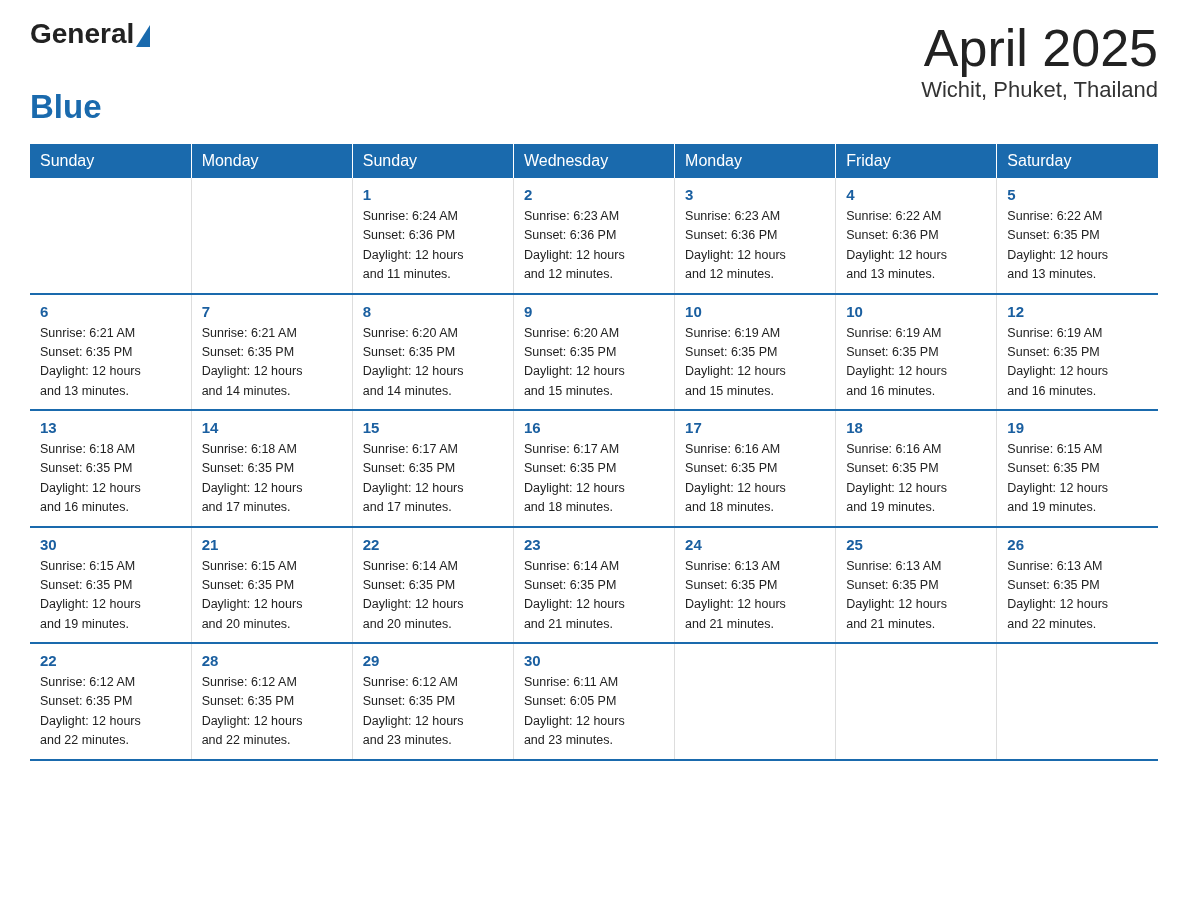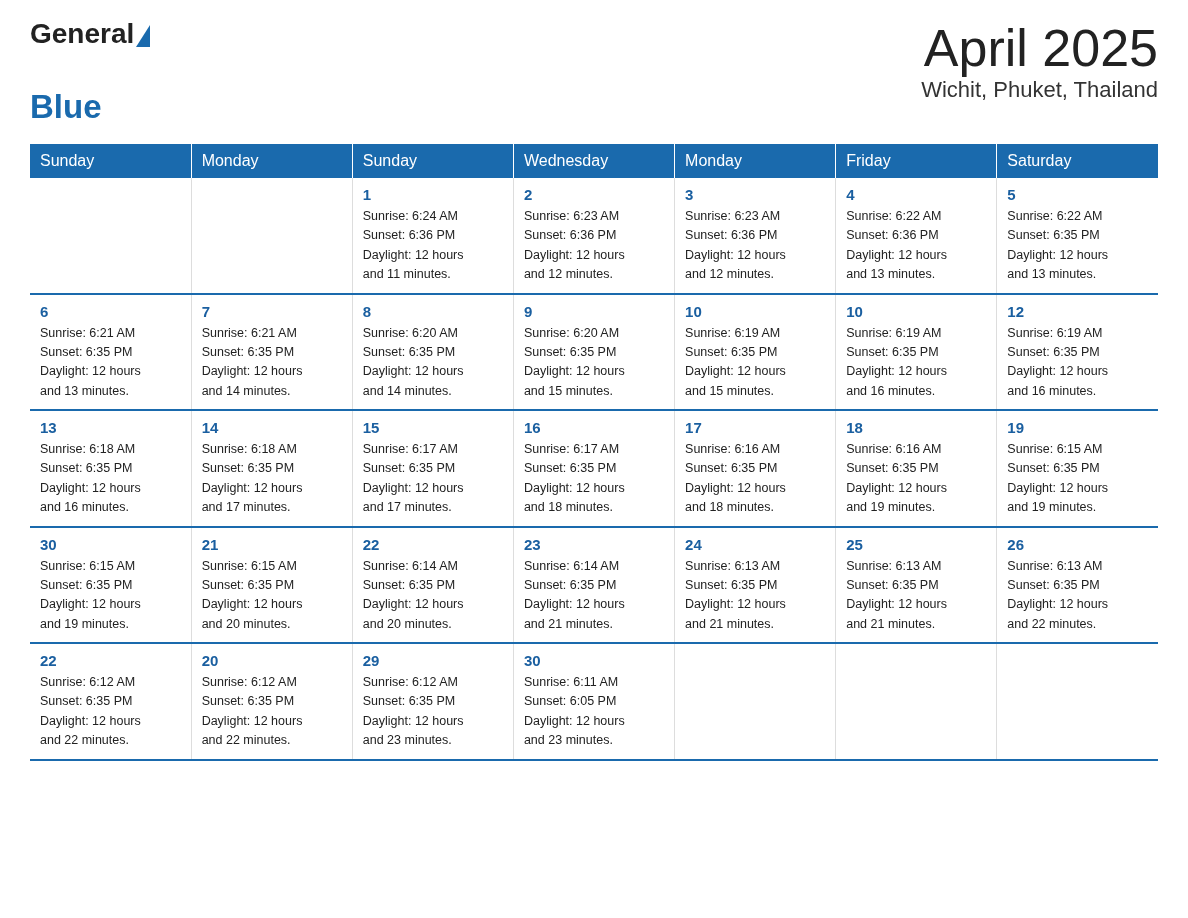--- a/index.html
+++ b/index.html
@@ -324,21 +324,21 @@
       </tr>
       <tr>
         <td>
           <span class="day-num">22</span>
           <div class="day-info" style="white-space: pre-line;">Sunrise: 6:12 AM
 Sunset: 6:35 PM
 Daylight: 12 hours
 and 22 minutes.</div>
         </td>
         <td>
-          <span class="day-num">20</span>
+          <span class="day-num">28</span>
           <div class="day-info" style="white-space: pre-line;">Sunrise: 6:12 AM
 Sunset: 6:35 PM
 Daylight: 12 hours
 and 22 minutes.</div>
         </td>
         <td>
           <span class="day-num">29</span>
           <div class="day-info" style="white-space: pre-line;">Sunrise: 6:12 AM
 Sunset: 6:35 PM
 Daylight: 12 hours

